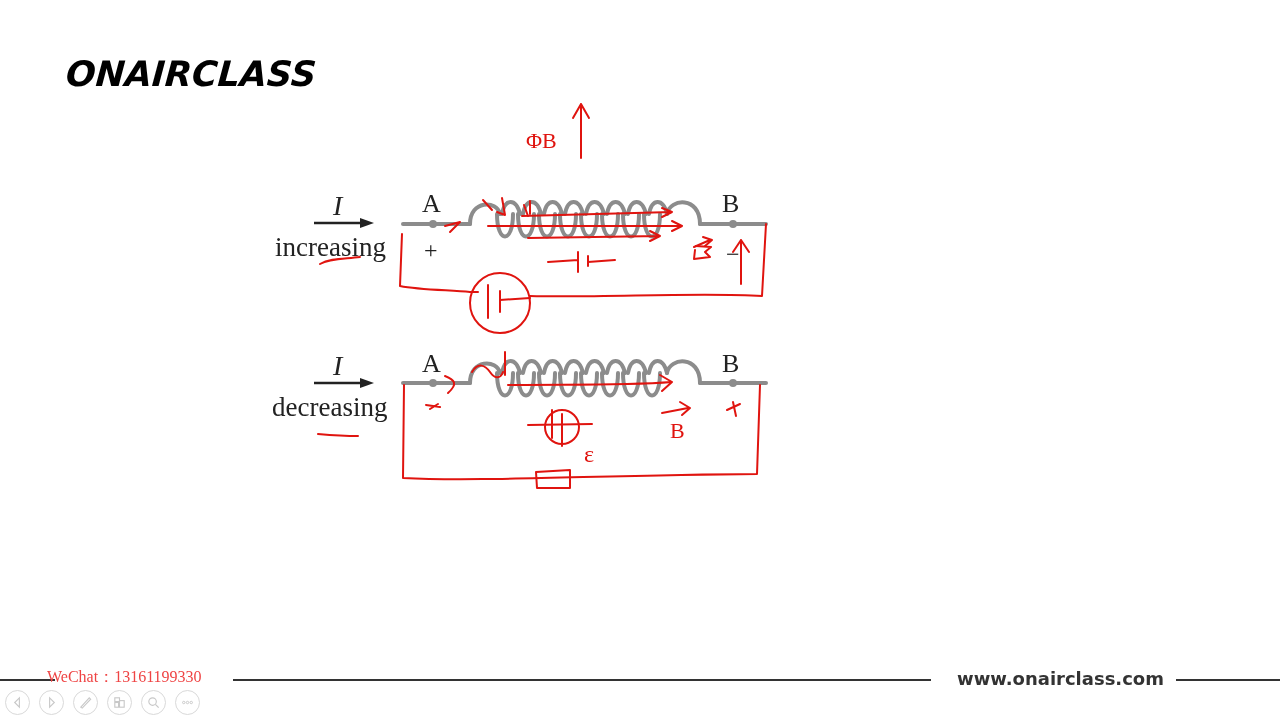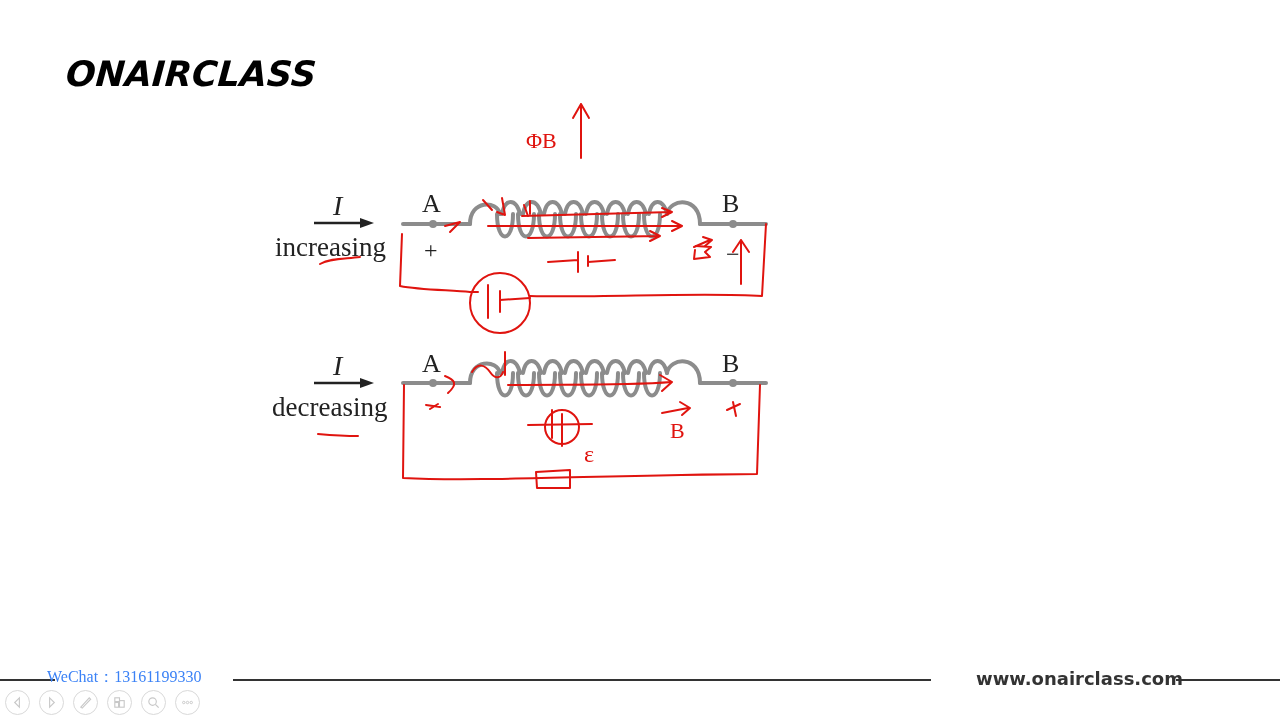--- a/index.html
+++ b/index.html
@@ -13,26 +13,26 @@
     font-family: "DejaVu Sans", sans-serif;
     font-weight: bold; font-style: italic;
     font-size: 35px; letter-spacing: 0px; color: #000;
     transform: skewX(-4deg);
   }
   .diagram { position: absolute; left: 0; top: 0; width: 1280px; height: 640px; }
   .serif { font-family: "Liberation Serif", serif; fill: #222; }
   .footer-line { position: absolute; height: 2px; background: #333; }
   .wechat {
     position: absolute; left: 47px; top: 667px;
-    font-family: "Liberation Serif", serif; font-size: 16px; color: #3b82f6;
+    font-family: "Liberation Serif", serif; font-size: 16px; color: #ef4444;
   }
   .url {
     position: absolute; left: 957px; top: 668px;
     font-family: "DejaVu Sans", sans-serif; font-weight: bold;
-    font-size: 18px; color: #333; margin-left: 19px;
+    font-size: 18px; color: #333;
   }
   .toolbar { position: absolute; left: 5px; top: 690px; display: flex; gap: 9px; }
   .tb-btn {
     width: 25px; height: 25px; border: 1px solid #d9d9d9; border-radius: 50%;
     display: flex; align-items: center; justify-content: center; box-sizing: border-box;
     cursor: pointer;
   }
   .tb-btn svg { width: 15px; height: 15px; }
 </style>
 </head>

